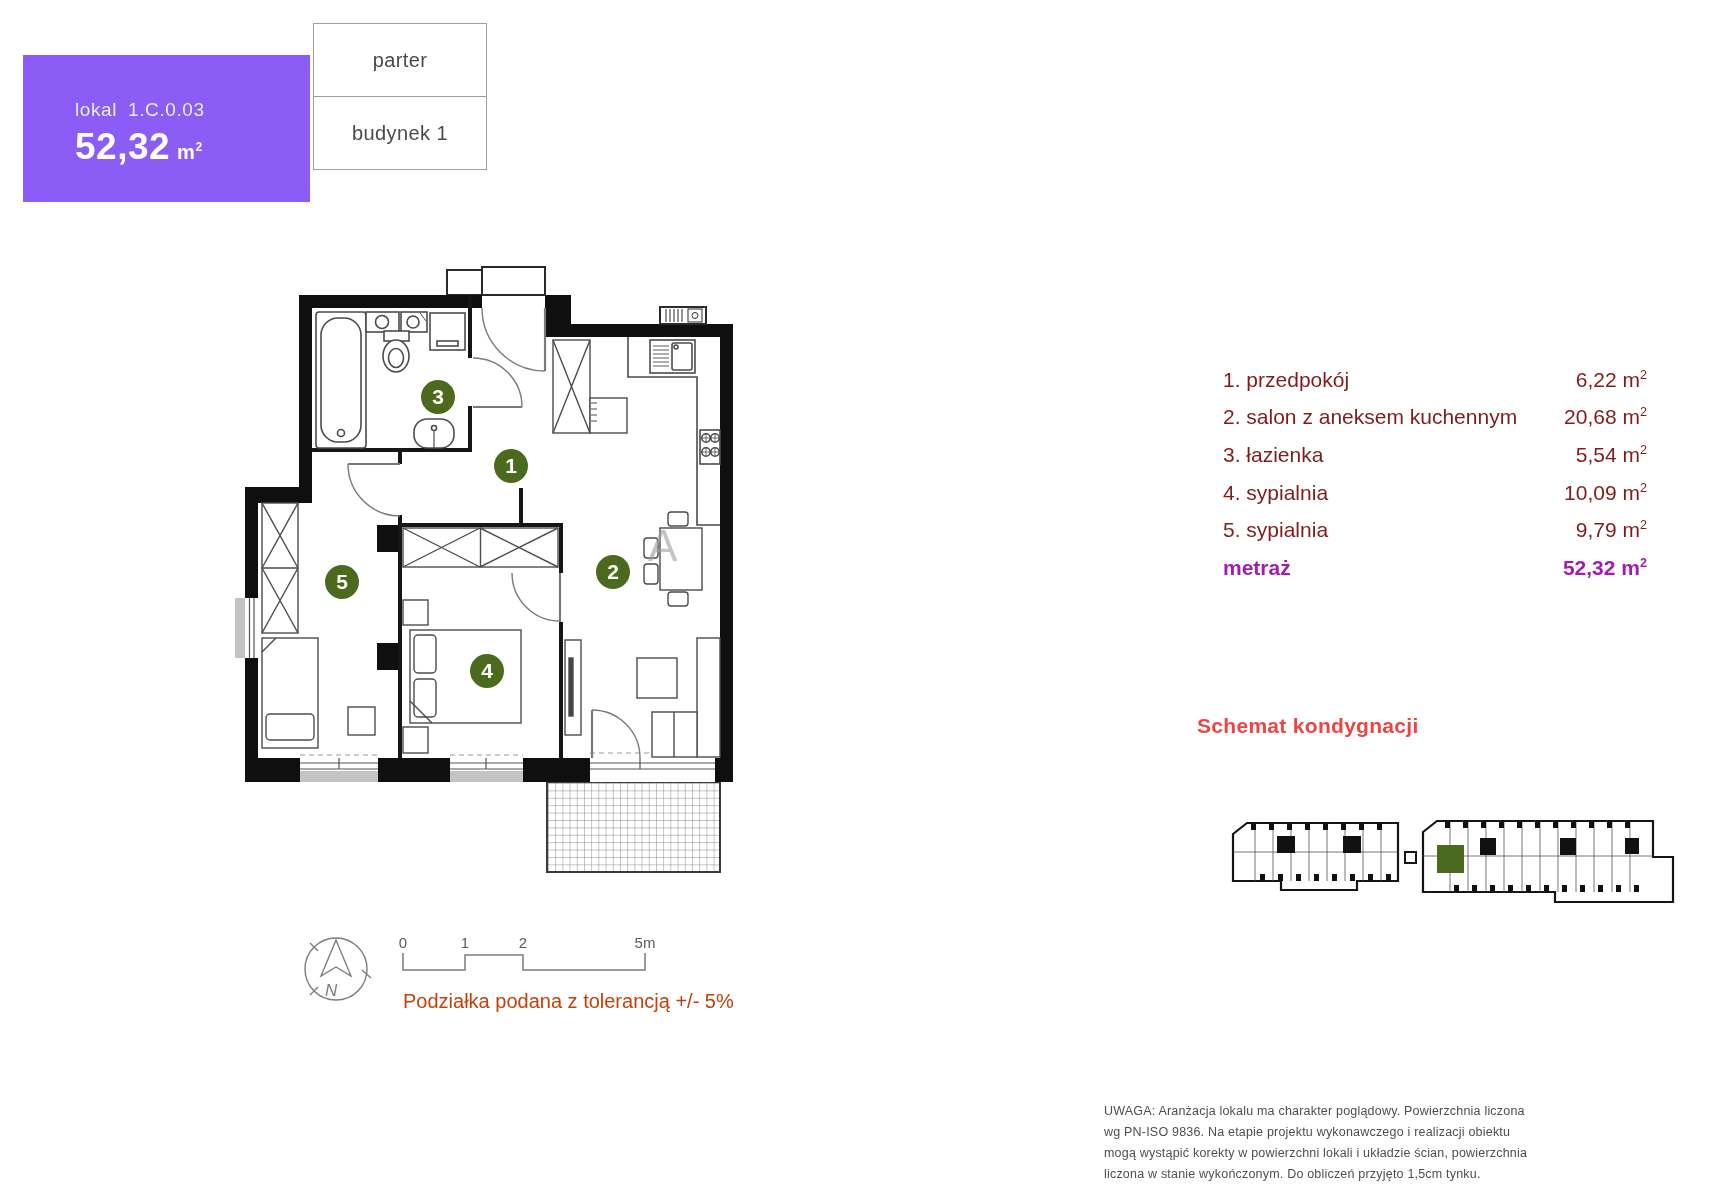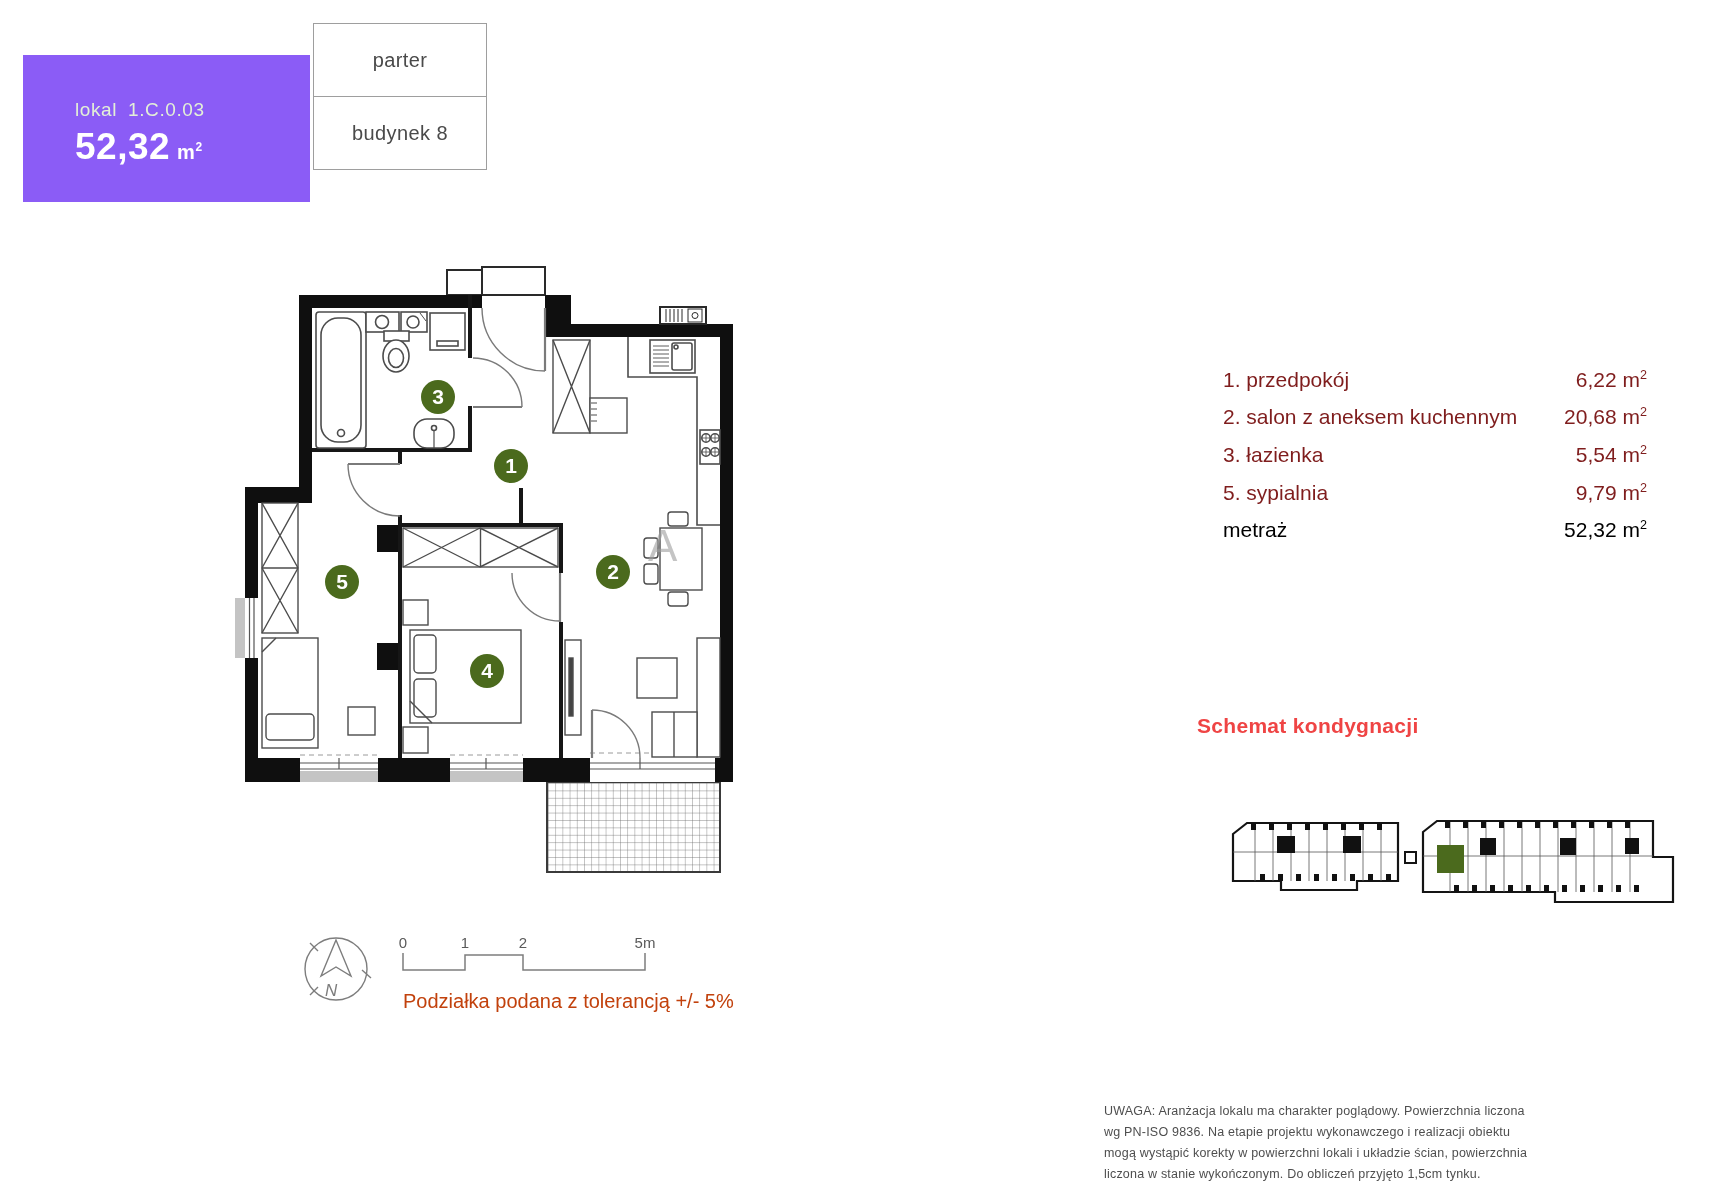--- a/index.html
+++ b/index.html
@@ -25,21 +25,21 @@
   }
   .info-box{flex:1;display:flex;align-items:center;justify-content:center;
     font-size:20px;color:#4a4a4a;letter-spacing:.4px;}
   .info-box:first-child{border-bottom:1px solid #9e9e9e;}
 
   
   .room-list{left:1223px;top:361px;width:424px;}
   .rl-row{height:37.6px;display:flex;justify-content:space-between;align-items:center;
     font-size:21px;color:#7f1d1d;}
   .rl-row .val{white-space:nowrap;}
-  .rl-row.total{font-weight:normal;color:#000000;align-items:center;}
+  .rl-row.total{font-weight:bold;color:#a21caf;align-items:center;}
 
   
   .schemat-title{left:1197px;top:714px;font-size:21px;font-weight:bold;color:#ef4444;letter-spacing:.3px;}
 
   
   .scale-note{left:403px;top:990px;font-size:20px;color:#c2410c;}
   .disclaimer{left:1104px;top:1101px;font-size:12.5px;line-height:21px;color:#4e4e4e;letter-spacing:.2px;}
   .disclaimer div{white-space:nowrap;}
 
   svg{display:block;}
@@ -54,21 +54,21 @@
   <div class="unit-line">
     <span>lokal</span><span class="num">1.C.0.03</span>
   </div>
   <div class="area-line">
     <span>52,32</span><span class="unit-m"><span>m</span><sup>2</sup></span>
   </div>
 </div>
 
 <div class="abs info-boxes">
   <div class="info-box">parter</div>
-  <div class="info-box">budynek 8</div>
+  <div class="info-box">budynek 1</div>
 </div>
 
 <svg class="abs" style="left:230px;top:258px" width="510" height="622" viewBox="230 258 510 622">
   <defs>
     <pattern id="bgrid" x="548" y="783" width="7.2" height="7.4" patternUnits="userSpaceOnUse">
       <path d="M7.2,0 H0 V7.4" fill="none" stroke="#6f6f6f" stroke-width="0.8"></path>
     </pattern>
   </defs>
 
   <g>
@@ -284,20 +284,24 @@
     <span>1. przedpokój</span>
     <span class="val"><span>6,22</span>&nbsp;<span>m</span><sup>2</sup></span>
   </div>
   <div class="rl-row">
     <span>2. salon z aneksem kuchennym</span>
     <span class="val"><span>20,68</span>&nbsp;<span>m</span><sup>2</sup></span>
   </div>
   <div class="rl-row">
     <span>3. łazienka</span>
     <span class="val"><span>5,54</span>&nbsp;<span>m</span><sup>2</sup></span>
+  </div>
+  <div class="rl-row">
+    <span>4. sypialnia</span>
+    <span class="val"><span>10,09</span>&nbsp;<span>m</span><sup>2</sup></span>
   </div>
   <div class="rl-row">
     <span>5. sypialnia</span>
     <span class="val"><span>9,79</span>&nbsp;<span>m</span><sup>2</sup></span>
   </div>
   <div class="rl-row total">
     <span>metraż</span>
     <span class="val"><span>52,32</span>&nbsp;<span>m</span><sup>2</sup></span>
   </div>
 </div>

